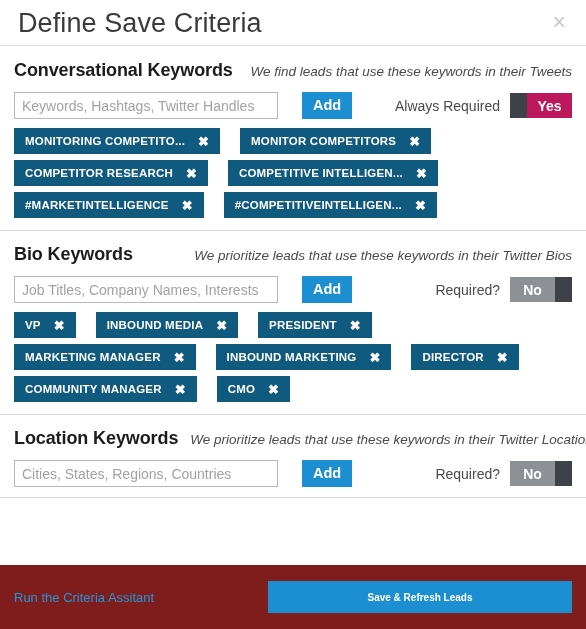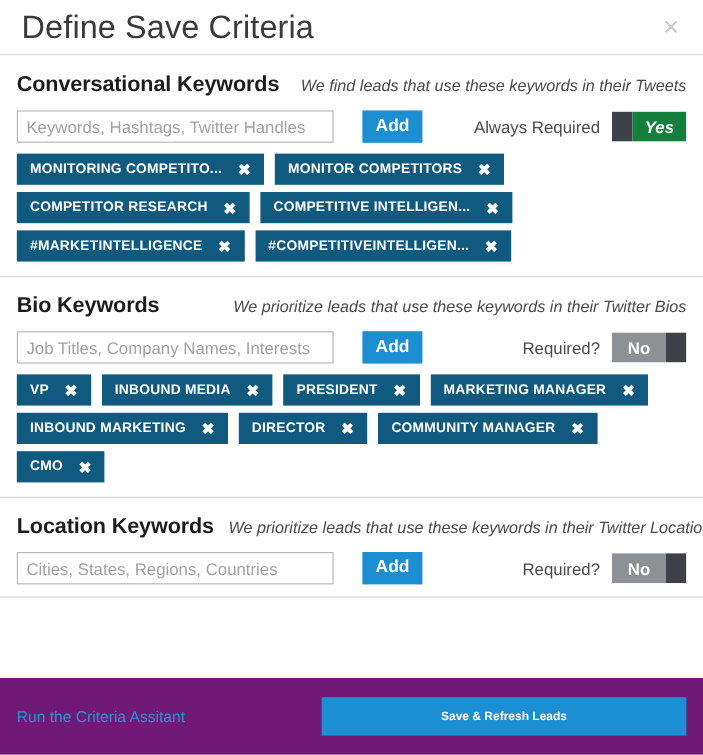--- a/index.html
+++ b/index.html
@@ -144,29 +144,29 @@
   }
   .toggle .face {
     flex: 1 1 auto;
     display: flex;
     align-items: center;
     justify-content: center;
     font-size: 14px;
     font-weight: bold;
     color: #ffffff;
   }
-  .toggle.on .face { background: #15803d; font-style: italic; }
+  .toggle.on .face { background: #be185d; }
   .toggle.off .face { background: #8d9094; }
 
   
   .tags {
     margin-top: 9px;
     display: flex;
     flex-wrap: wrap;
-    gap: 6px 9px;
+    gap: 6px 20px;
   }
   .tag {
     background: #105a7f;
     color: #ffffff;
     height: 26px;
     display: inline-flex;
     align-items: center;
     padding: 0 11px;
     box-sizing: border-box;
     cursor: default;
@@ -189,21 +189,21 @@
 
   
   .section-conversational { padding-bottom: 12px; }
   .section-bio { padding-top: 13px; padding-bottom: 12px; }
   .section-location { padding-top: 13px; padding-bottom: 10px; }
 
   
   .dialog-footer {
     height: 64px;
     min-height: 64px;
-    background: #701a75;
+    background: #7f1d1d;
     display: flex;
     align-items: center;
     padding: 0 14px;
     box-sizing: border-box;
     position: relative;
   }
   .assistant-link {
     font-size: 13px;
     color: #2196d8;
     text-decoration: none;

